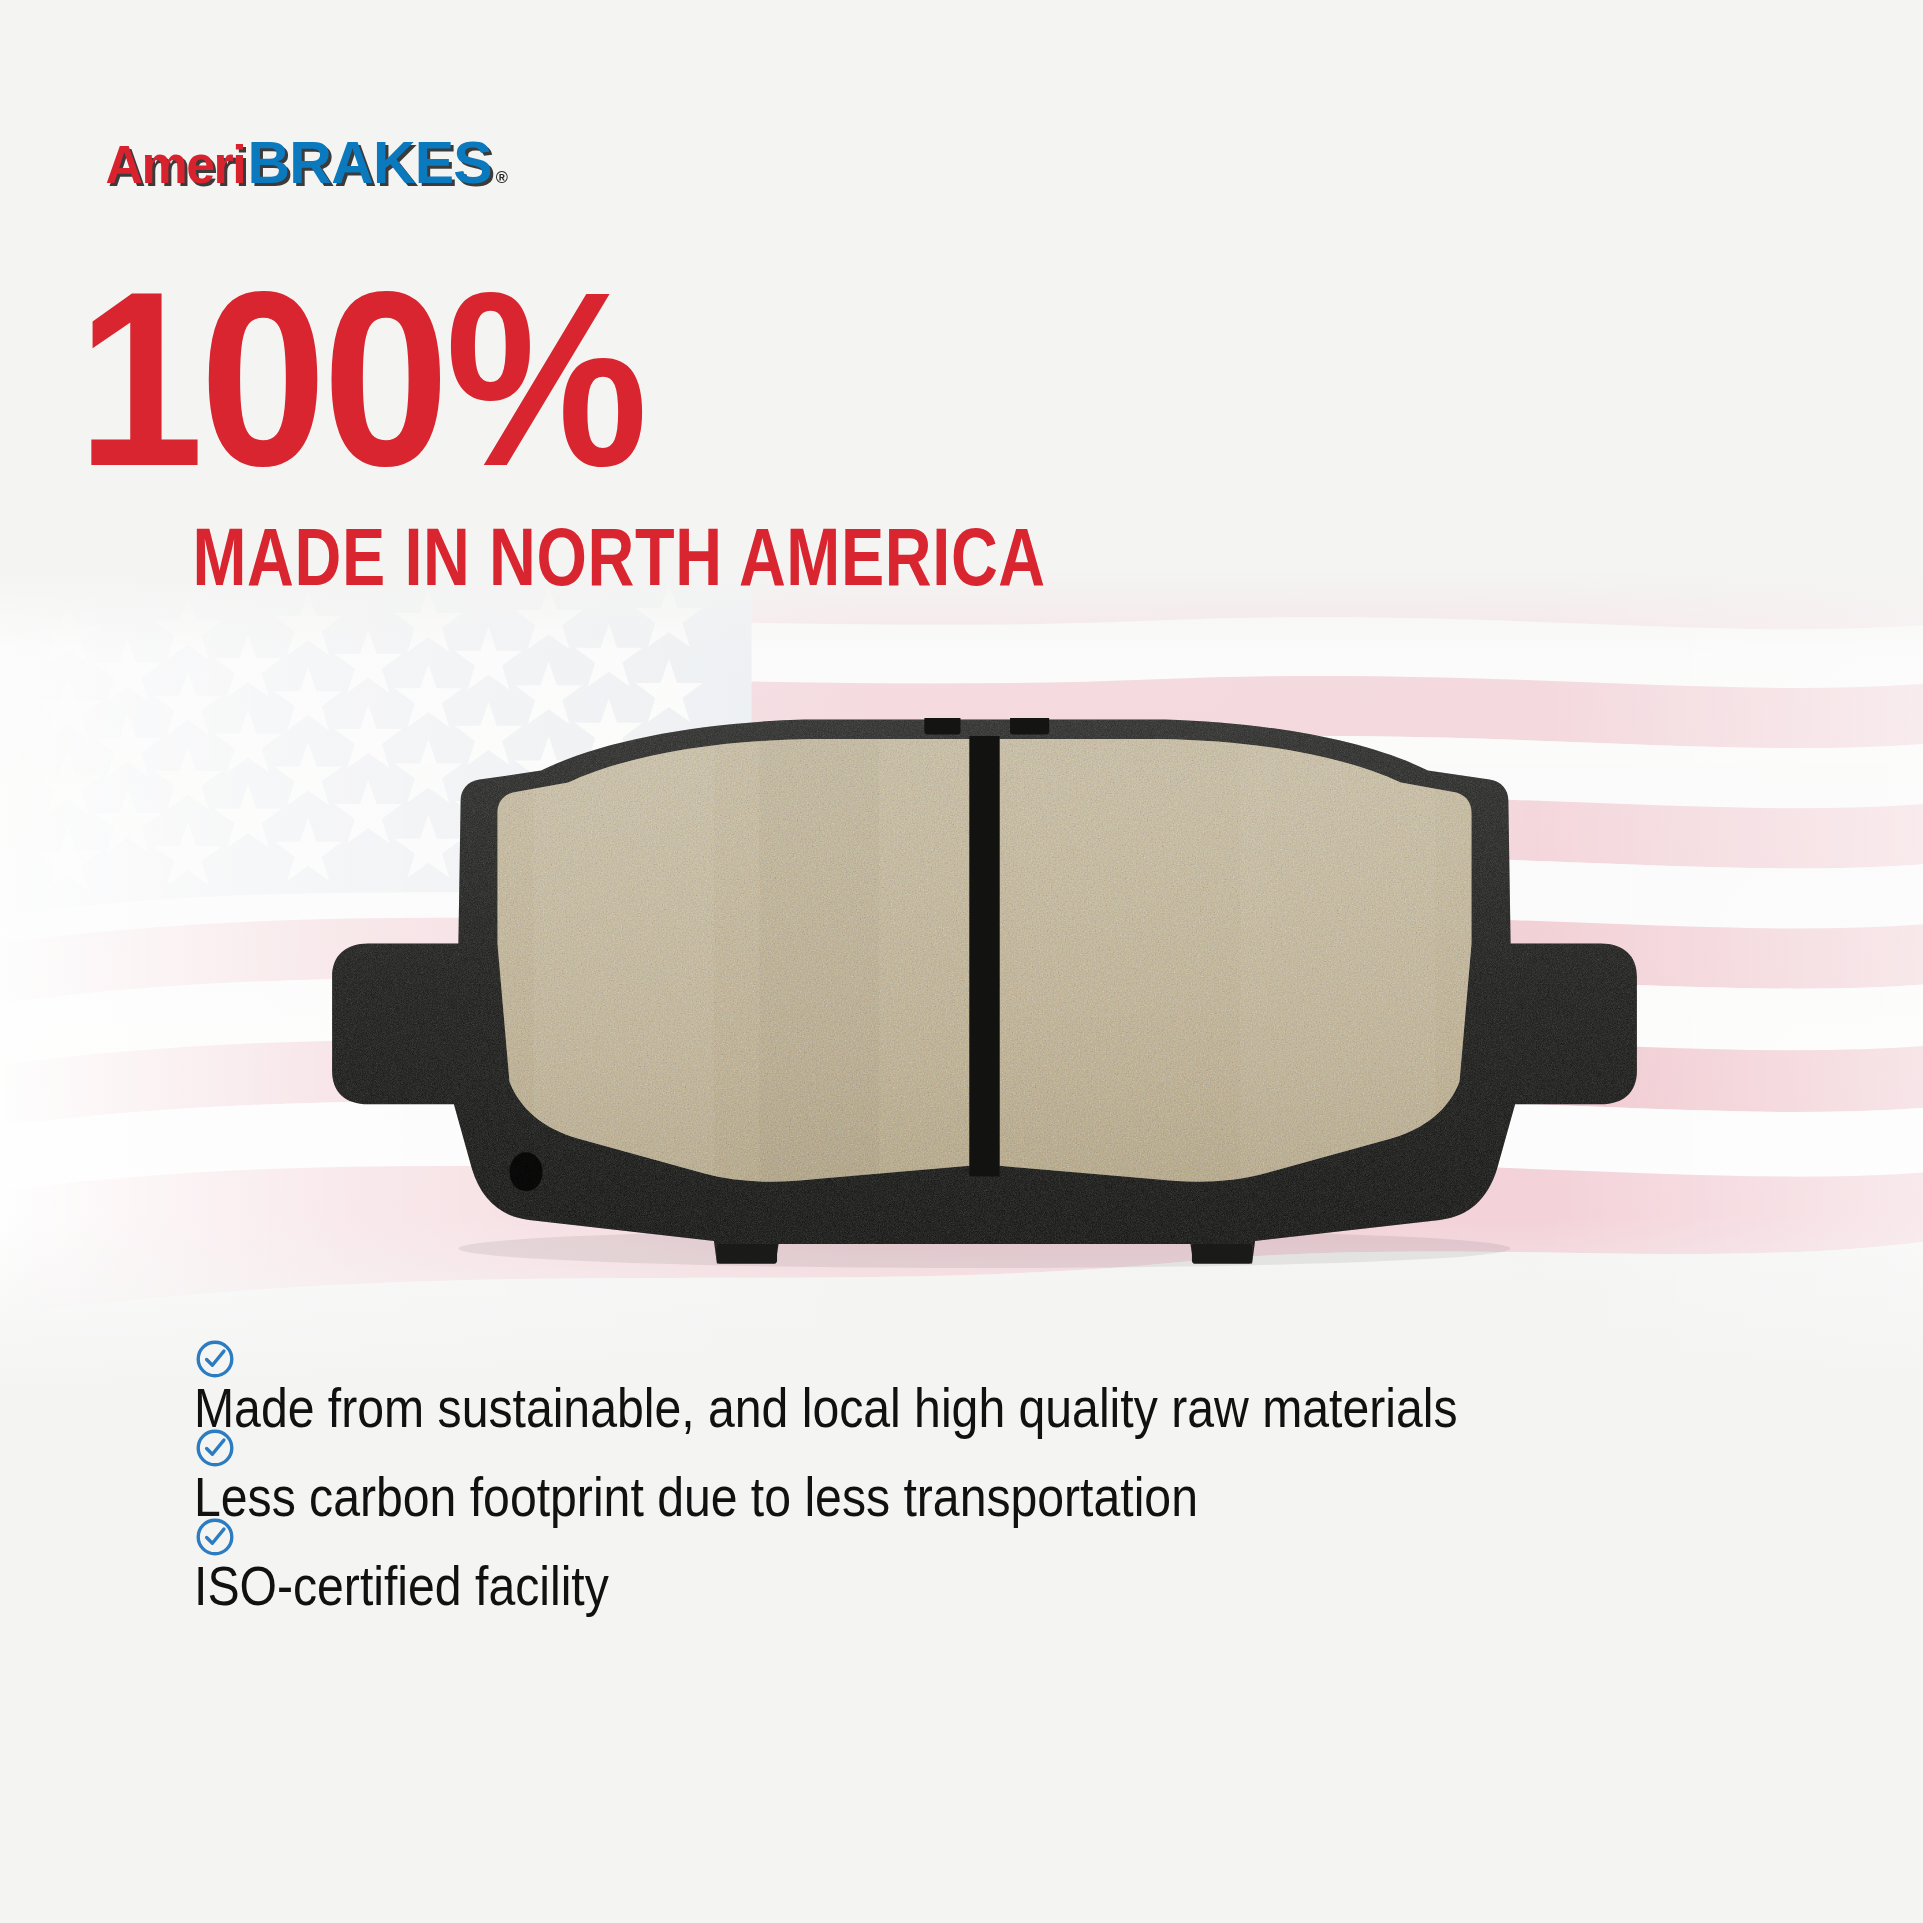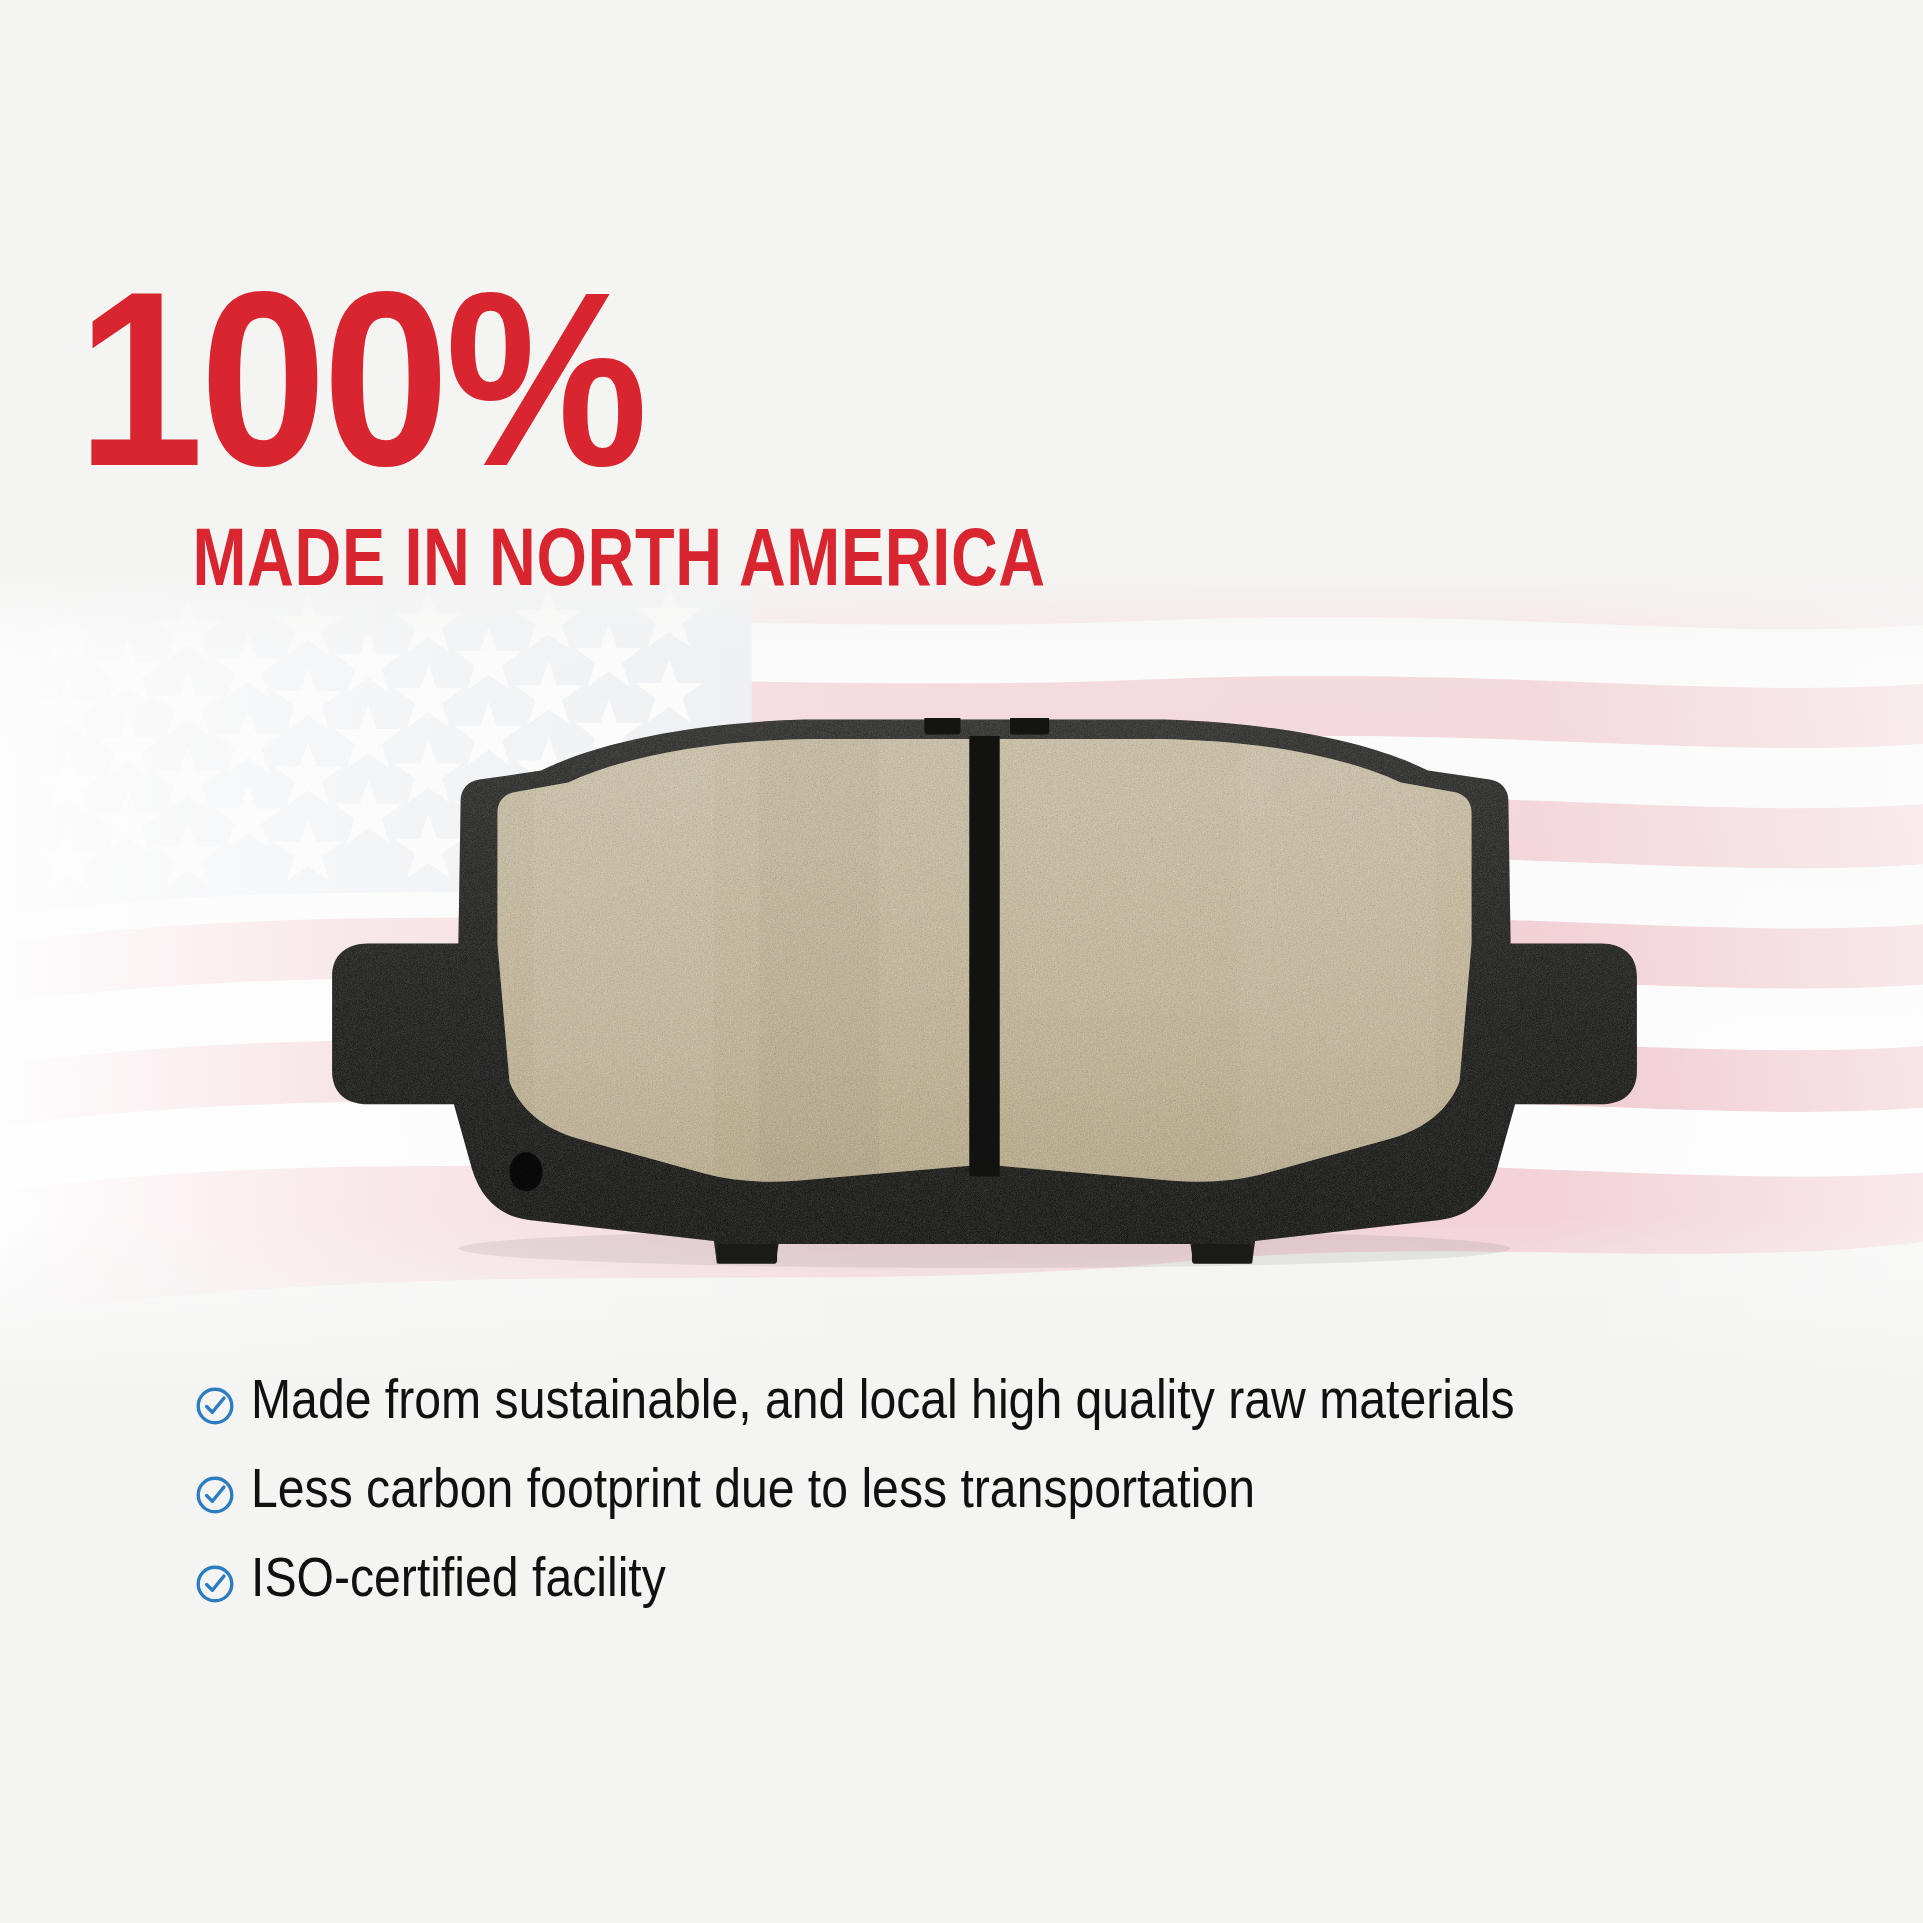--- a/index.html
+++ b/index.html
@@ -112,22 +112,23 @@
 
   
   #feature-list {
     position: absolute;
     left: 194px;
     top: 1338px;
     width: 1578px;
   }
   .feature-row {
     display: flex;
-    align-items: flex-end;
+    align-items: flex-start;
     height: 89px;
+    flex-direction: column;
   }
   .check-icon {
     flex: 0 0 auto;
     width: 42px;
     height: 42px;
     margin-right: 15px;
     display: block;
   }
   .feature-text {
     font-family: "Liberation Sans Narrow", "Liberation Sans", sans-serif;
@@ -263,20 +264,25 @@
             </g>
           </g>
         </g>
       </g>
 
       <rect x="0" y="0" width="2560" height="1100" fill="url(#fadeLR)"></rect>
       <rect x="0" y="0" width="2560" height="1100" fill="url(#fadeTB)"></rect>
     </svg>
   </div>
 
+  <div id="logo">
+    <span class="logo-word logo-ameri">Ameri</span>
+      <span class="logo-word logo-brakes">BRAKES</span>
+      <span class="logo-reg">®</span>
+  </div>
 
   <div id="headline-block">
     <div id="headline-100">100%</div>
     <div id="headline-sub">MADE IN NORTH AMERICA</div>
   </div>
 
   <div id="pad-wrap">
     <svg class="pad-svg" viewBox="0 0 1880 740" preserveAspectRatio="none">
       <defs>
 

